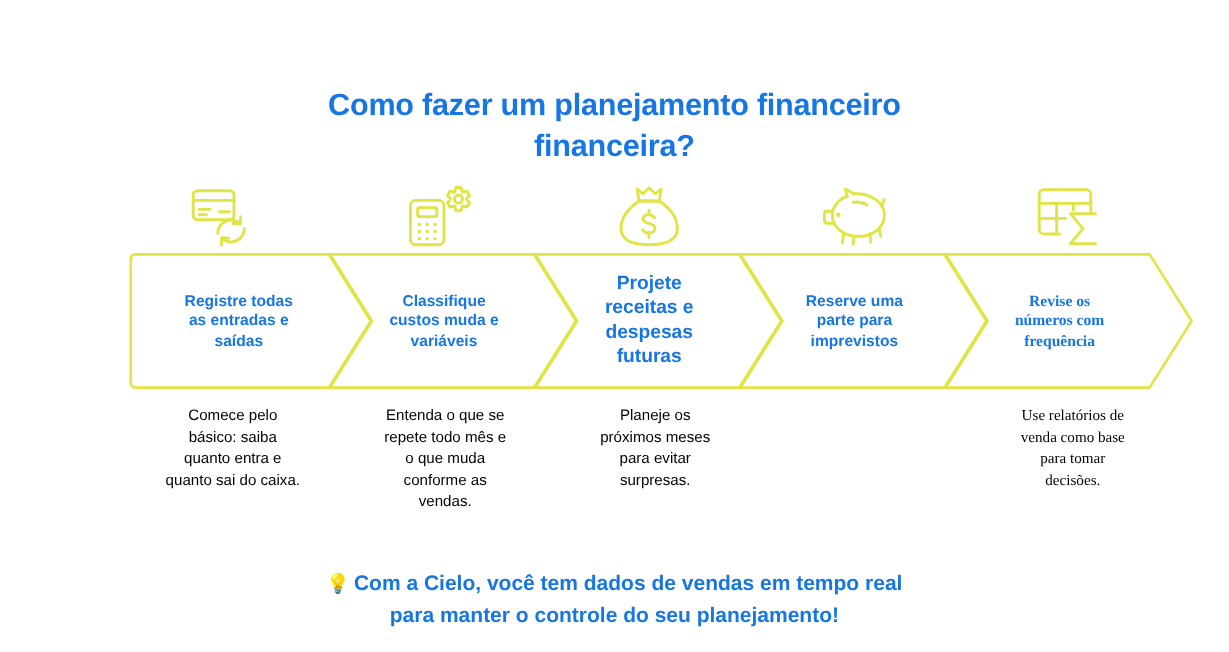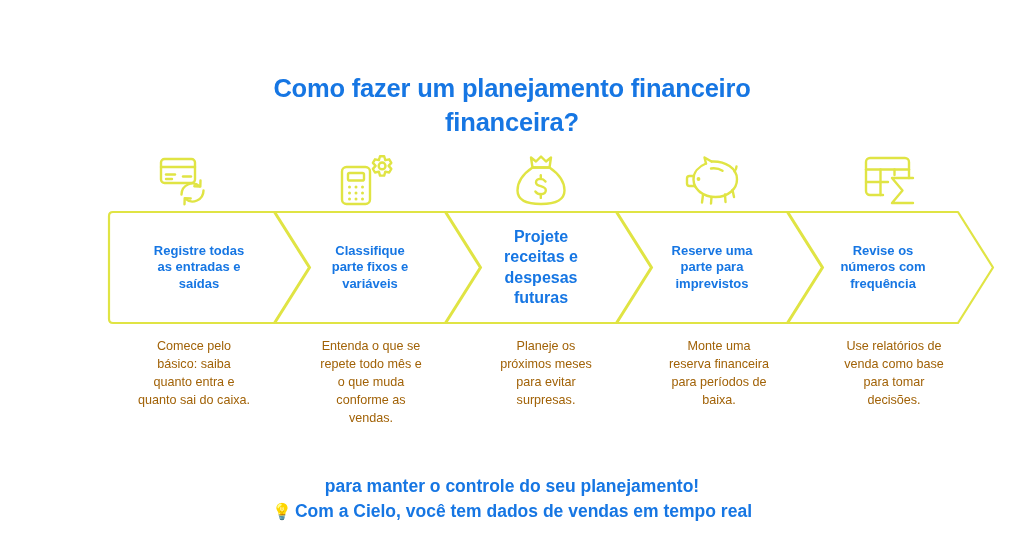--- a/index.html
+++ b/index.html
@@ -49,21 +49,21 @@
   .step {
     position: absolute;
     top: 0;
     width: 196px;
     height: 280px;
   }
   .step-1 { left: 0px; }
   .step-2 { left: 171px; }
   .step-3 { left: 342px; }
   .step-4 { left: 513px; }
-  .step-5 { left: 684px; }
+  .step-5 { left: 684px; font-family: Liberation Serif, serif; }
 
   
   .step-icon {
     position: absolute;
     top: 0px;
     left: 0;
     width: 196px;
     height: 56px;
     display: flex;
     align-items: center;
@@ -112,21 +112,21 @@
   }
   .step-3 .chev-label { font-size: 16px; }
 
   
   .step-desc {
     position: absolute;
     top: 186px;
     left: 0;
     width: 196px;
     text-align: center;
-    color: #a16207;
+    color: #000000;
     font-size: 12.6px;
     line-height: 1.42;
     padding: 0 10px;
     box-sizing: border-box;
     white-space: pre-line;
   }
   .step-1 .step-desc { transform: translateX(-8px); }
   .step-2 .step-desc { transform: translateX(-2px); }
   .step-3 .step-desc { transform: translateX(2px); }
   .step-4 .step-desc { transform: translateX(4px); }
@@ -210,21 +210,21 @@
           <circle cx="46.1" cy="12.9" r="3.4"></circle>
         </svg>
       </div>
       <div class="chevron-wrap">
         <svg width="222" height="115" viewBox="0 0 222 115">
           <path d="M5 2 L37 2 L72 57.5 L37 113 L5 113 L40 57.5 Z" fill="#ffffff" stroke="#e0e444" stroke-width="2.2" stroke-linejoin="round" transform="translate(-5,0)"></path>
           <path d="M0 2 L170 2 L205 57.5 L170 113 L0 113 L35 57.5 Z" fill="#ffffff" stroke="#e0e444" stroke-width="2.2" stroke-linejoin="round"></path>
         </svg>
       </div>
       <div class="chev-label">Classifique
-parte fixos e
+custos muda e
 variáveis</div>
       <div class="step-desc">Entenda o que se
 repete todo mês e
 o que muda
 conforme as
 vendas.</div>
     </div>
 
     <div class="step step-3">
       <div class="step-icon">
@@ -275,24 +275,20 @@
       </div>
       <div class="chevron-wrap">
         <svg width="222" height="115" viewBox="0 0 222 115">
           <path d="M5 2 L37 2 L72 57.5 L37 113 L5 113 L40 57.5 Z" fill="#ffffff" stroke="#e0e444" stroke-width="2.2" stroke-linejoin="round" transform="translate(-5,0)"></path>
           <path d="M0 2 L170 2 L205 57.5 L170 113 L0 113 L35 57.5 Z" fill="#ffffff" stroke="#e0e444" stroke-width="2.2" stroke-linejoin="round"></path>
         </svg>
       </div>
       <div class="chev-label">Reserve uma
 parte para
 imprevistos</div>
-      <div class="step-desc">Monte uma
-reserva financeira
-para períodos de
-baixa.</div>
     </div>
 
     <div class="step step-5">
       <div class="step-icon">
         <svg width="58" height="52" viewBox="0 0 58 52" fill="none" stroke="#e0e444" stroke-width="2.4" stroke-linecap="round" stroke-linejoin="round">
           <path d="M48 24 L48 8 C48 5.8 46.2 4 44 4 L9 4 C6.8 4 5 5.8 5 8
                    L5 37 C5 39.2 6.8 41 9 41 L22 41"></path>
           <line x1="5" y1="15.5" x2="48" y2="15.5"></line>
           <line x1="5" y1="28" x2="27" y2="28"></line>
           <line x1="19.5" y1="15.5" x2="19.5" y2="41"></line>
@@ -311,17 +307,17 @@
 frequência</div>
       <div class="step-desc">Use relatórios de
 venda como base
 para tomar
 decisões.</div>
     </div>
 
   </div>
 
   <div class="footer">
+    <span class="footer-line"><span class="bulb">💡</span><span>Com a Cielo, você tem dados de vendas em tempo real</span></span>
     <span class="footer-line">para manter o controle do seu planejamento!</span>
-    <span class="footer-line"><span class="bulb">💡</span><span>Com a Cielo, você tem dados de vendas em tempo real</span></span>
   </div>
 
 </div>
 
 </body></html>

